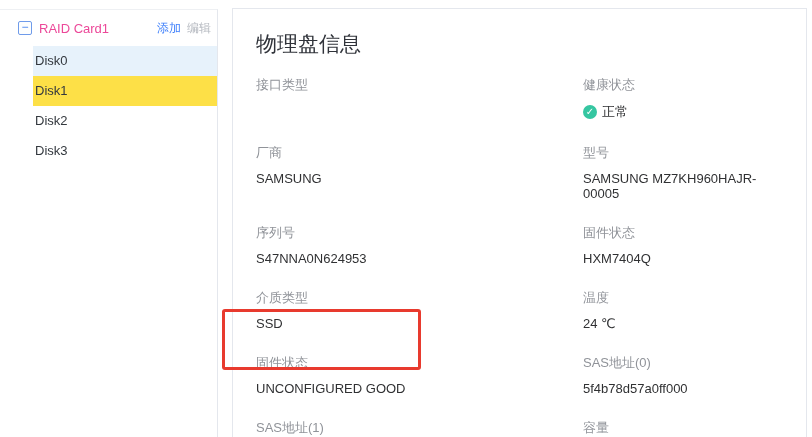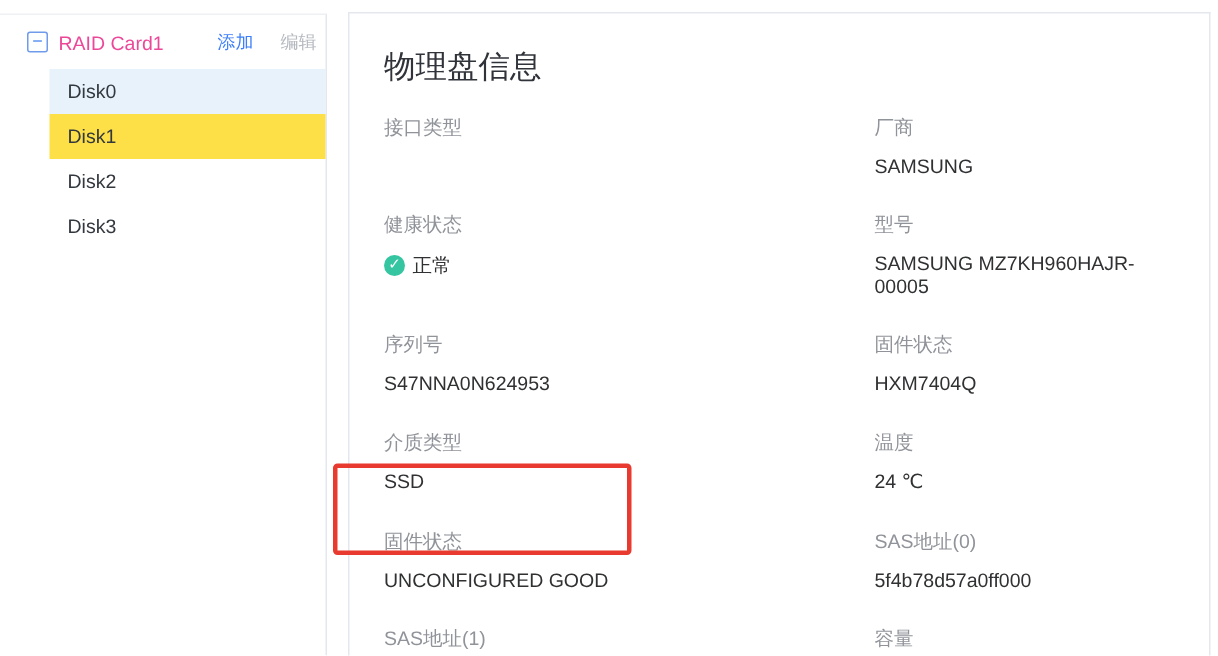--- a/index.html
+++ b/index.html
@@ -8,24 +8,24 @@
   .stage { position:relative; width:812px; height:437px; background:#fff; }
 
   
   .sidebar { position:absolute; left:0; top:9px; width:218px; bottom:0;
     background:#fff; border-top:1px solid #eef0f3; border-right:1px solid #e4e7ed; }
   .tree-root-row { display:flex; align-items:center; height:36px; padding:0 6px 0 18px; }
   .collapse-box { width:14px; height:14px; border:1px solid #6f9bea; border-radius:2px;
     color:#4a86f0; font-size:12px; line-height:11px; text-align:center; flex:0 0 auto;
     background:#fdfefe; cursor:pointer; }
   .tree-root-label { margin-left:7px; font-size:13px; color:#ec4899; flex:1 1 auto; }
-  .tree-actions { display:flex; gap:18px; font-size:12px; }
+  .tree-actions { display:flex; gap:6px; font-size:12px; }
   .link-add { color:#3d7ffb; cursor:pointer; text-decoration:none; }
   .link-edit { color:#b4b8bf; cursor:pointer; text-decoration:none;font-family:Liberation Mono, monospace; }
-  .disk-item { height:30px; line-height:30px; margin-left:33px; padding-left:12px;
+  .disk-item { height:30px; line-height:30px; margin-left:33px; padding-left:2px;
     font-size:13px; color:#33383e; cursor:pointer; }
   .disk-item.selected { background:#e7f2fb; }
   .disk-item.faint { background:#fde047; }
 
   
   .main-panel { position:absolute; left:232px; top:8px; width:575px; bottom:-2px;
     background:#fff; border:1px solid #e4e7ed; border-bottom:0; padding:21px 20px 0 23px; }
   .panel-title { font-size:21px; color:#30333a; font-weight:500; margin-bottom:18px; }
   .fields { display:grid; grid-template-columns:327px 1fr; }
   .field { margin-bottom:23px; }
@@ -62,30 +62,30 @@
   <div class="main-panel">
     <div class="panel-title">物理盘信息</div>
 
     <div class="fields">
 
       <div class="field">
         <div class="field-label">接口类型</div>
       </div>
 
       <div class="field">
-        <div class="field-label">厂商</div>
-        <div class="field-value">SAMSUNG</div>
-      </div>
-
-      <div class="field">
         <div class="field-label">健康状态</div>
         <div class="field-value">
           <span class="status-icon">✓</span>
           <span>正常</span>
         </div>
+      </div>
+
+      <div class="field">
+        <div class="field-label">厂商</div>
+        <div class="field-value">SAMSUNG</div>
       </div>
 
       <div class="field">
         <div class="field-label">型号</div>
         <div class="field-value">SAMSUNG MZ7KH960HAJR-00005</div>
       </div>
 
       <div class="field">
         <div class="field-label">序列号</div>
         <div class="field-value">S47NNA0N624953</div>

